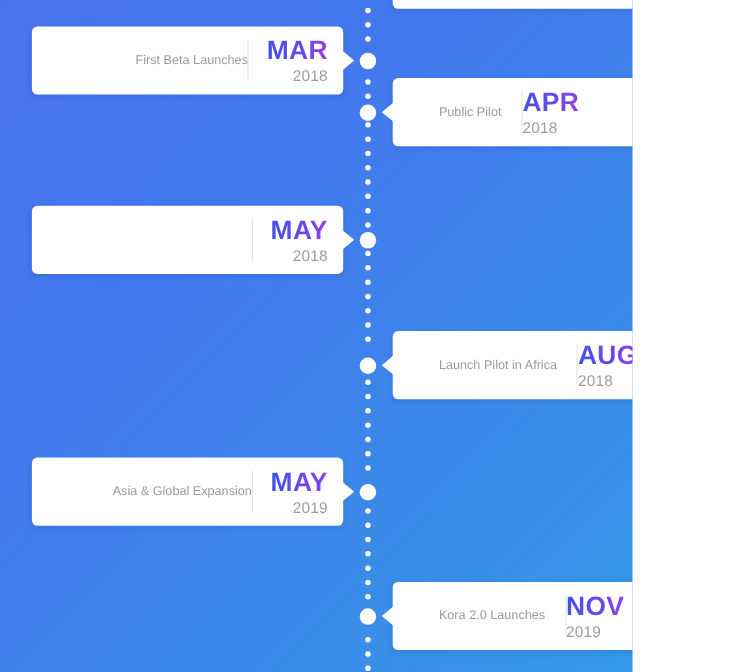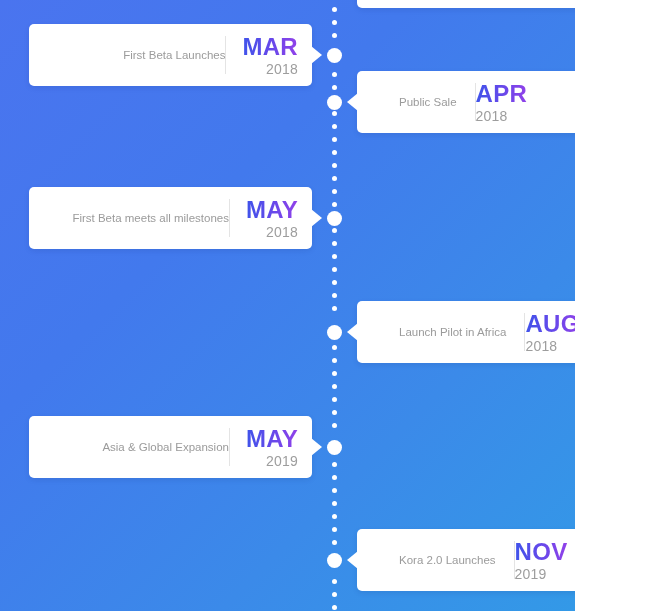--- a/index.html
+++ b/index.html
@@ -210,29 +210,28 @@
       <div class="card right partial" style="top: -54px;"></div>
       <div class="card left" style="top: 24px;">
         <div class="desc">First Beta Launches</div>
         <div class="divider"></div>
         <div class="date-block">
           <div class="month">MAR</div>
           <div class="year">2018</div>
         </div>
       </div>
       <div class="card right" style="top: 71px;">
-        <div class="desc">Public Sale</div>
+        <div class="desc">Public Pilot</div>
         <div class="divider"></div>
         <div class="date-block">
           <div class="month">APR</div>
           <div class="year">2018</div>
         </div>
       </div>
       <div class="card left" style="top: 187px;">
-        <div class="desc">First Beta meets all milestones</div>
         <div class="divider"></div>
         <div class="date-block">
           <div class="month">MAY</div>
           <div class="year">2018</div>
         </div>
       </div>
       <div class="card right" style="top: 301px; align-items: center;">
         <div class="desc">Launch Pilot in Africa</div>
         <div class="divider"></div>
         <div class="date-block">

